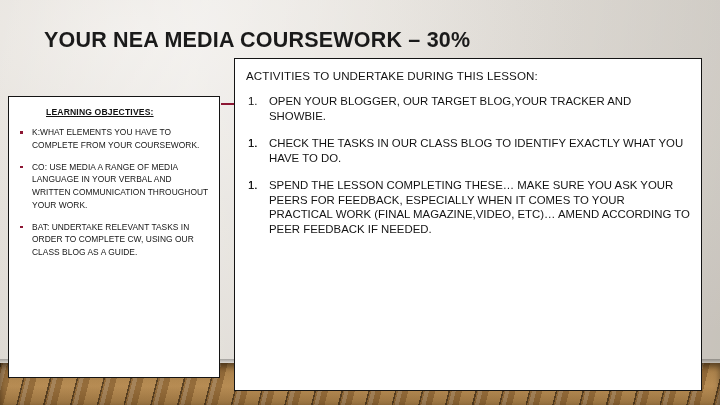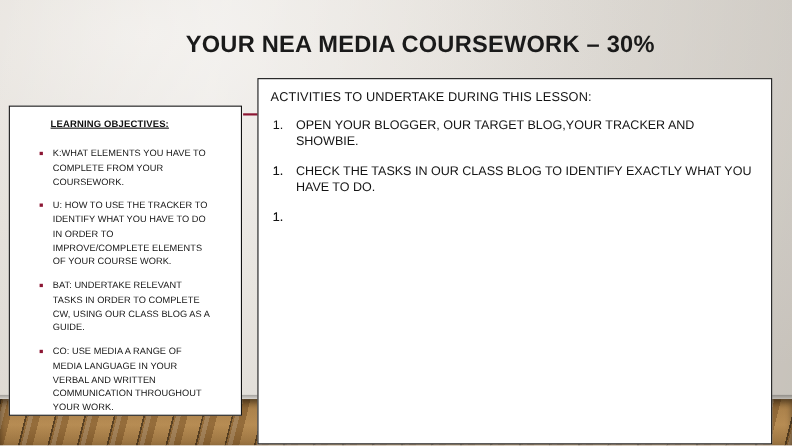--- a/index.html
+++ b/index.html
@@ -61,21 +61,21 @@
     height: 4px;
     background: linear-gradient(180deg, rgba(0,0,0,0.28), rgba(0,0,0,0.02));
   }
 
   
   #title {
     position: absolute;
     left: 0;
     right: 0;
     top: 28px;
-    text-align: center;
+    text-align: left;
     font-size: 21.5px;
     font-weight: bold;
     letter-spacing: 0.2px;
     color: #1a1a1a;
     font-family: "Liberation Sans", sans-serif;
     white-space: nowrap;
     padding-left: 44px;
   }
 
   
@@ -94,21 +94,21 @@
     font-size: 8.6px;
     font-weight: bold;
     color: #111;
     text-decoration: underline;
     letter-spacing: 0.15px;
     margin: 0 0 9px 5px;
     padding-left: 23px;
   }
   .obj-list {
     list-style: none;
-    margin: 16px;
+    margin: 0;
     padding: 0;
   }
   .obj-item {
     position: relative;
     padding-left: 14px;
     margin-bottom: 9px;
     font-size: 8.4px;
     line-height: 1.52;
     color: #151515;
     letter-spacing: 0.05px;
@@ -130,21 +130,21 @@
     top: 103px;
     width: 14px;
     height: 1.8px;
     background: #8c1633;
   }
 
   
   #activities-card {
     position: absolute;
     left: 234px;
-    top: 71px;
+    top: 58px;
     width: 468px;
     height: 333px;
     background: #ffffff;
     border: 1.6px solid #141414;
     box-sizing: border-box;
     padding: 10px 10px 4px 9px;
   }
   #activities-heading {
     font-size: 11.6px;
     color: #141414;
@@ -191,30 +191,26 @@
 
   <div id="objectives-card">
     <div id="objectives-heading">LEARNING OBJECTIVES:</div>
     <ul class="obj-list">
       <li class="obj-item">
         <span class="obj-bullet"></span>
         <span>K:WHAT ELEMENTS YOU HAVE TO COMPLETE FROM YOUR COURSEWORK.</span>
       </li>
       <li class="obj-item">
         <span class="obj-bullet"></span>
-        <span>U: HOW TO USE THE TRACKER TO IDENTIFY WHAT YOU HAVE TO DO IN ORDER TO IMPROVE/COMPLETE ELEMENTS OF YOUR COURSE WORK.</span>
+        <span>CO: USE MEDIA A RANGE OF MEDIA LANGUAGE IN YOUR VERBAL AND WRITTEN COMMUNICATION THROUGHOUT YOUR WORK.</span>
       </li>
       <li class="obj-item">
         <span class="obj-bullet"></span>
         <span>BAT: UNDERTAKE RELEVANT TASKS IN ORDER TO COMPLETE CW, USING OUR CLASS BLOG AS A GUIDE.</span>
       </li>
-      <li class="obj-item">
-        <span class="obj-bullet"></span>
-        <span>CO: USE MEDIA A RANGE OF MEDIA LANGUAGE IN YOUR VERBAL AND WRITTEN COMMUNICATION THROUGHOUT YOUR WORK.</span>
-      </li>
     </ul>
   </div>
 
   <div id="activities-card">
     <div id="activities-heading">ACTIVITIES TO UNDERTAKE DURING THIS LESSON:</div>
     <ul class="act-list">
       <li class="act-item">
         <span class="act-marker">1.</span>
         <span>OPEN YOUR BLOGGER, OUR TARGET BLOG,YOUR TRACKER AND SHOWBIE.</span>
       </li>
@@ -223,17 +219,18 @@
       </li>
       <li class="act-item">
         <span class="act-marker">1.</span>
         <span>CHECK THE TASKS IN OUR CLASS BLOG TO IDENTIFY EXACTLY WHAT YOU HAVE TO DO.</span>
       </li>
       <li class="act-item">
         <span class="act-marker">1.</span>
       </li>
       <li class="act-item">
         <span class="act-marker">1.</span>
+        <span>SPEND THE LESSON COMPLETING THESE… MAKE SURE YOU ASK YOUR PEERS FOR FEEDBACK, ESPECIALLY WHEN IT COMES TO YOUR PRACTICAL WORK (FINAL MAGAZINE,VIDEO, ETC)… AMEND ACCORDING TO PEER FEEDBACK IF NEEDED.</span>
       </li>
     </ul>
   </div>
 
 </div>
 
 </body></html>

